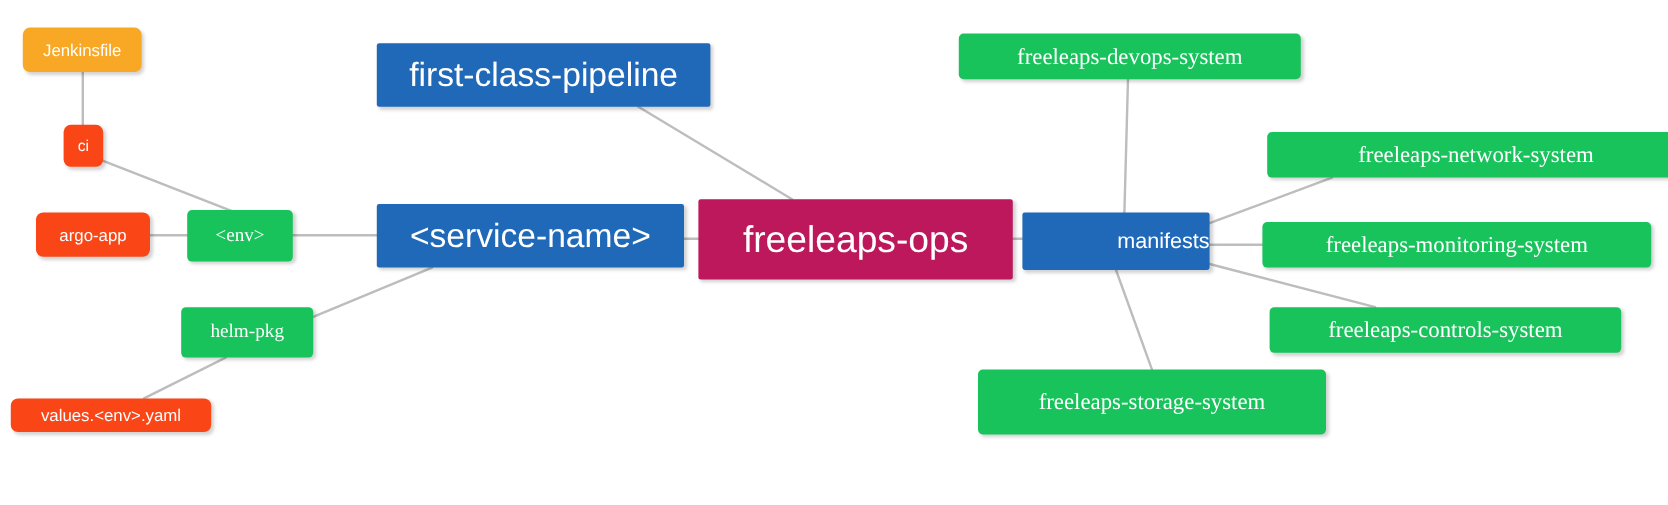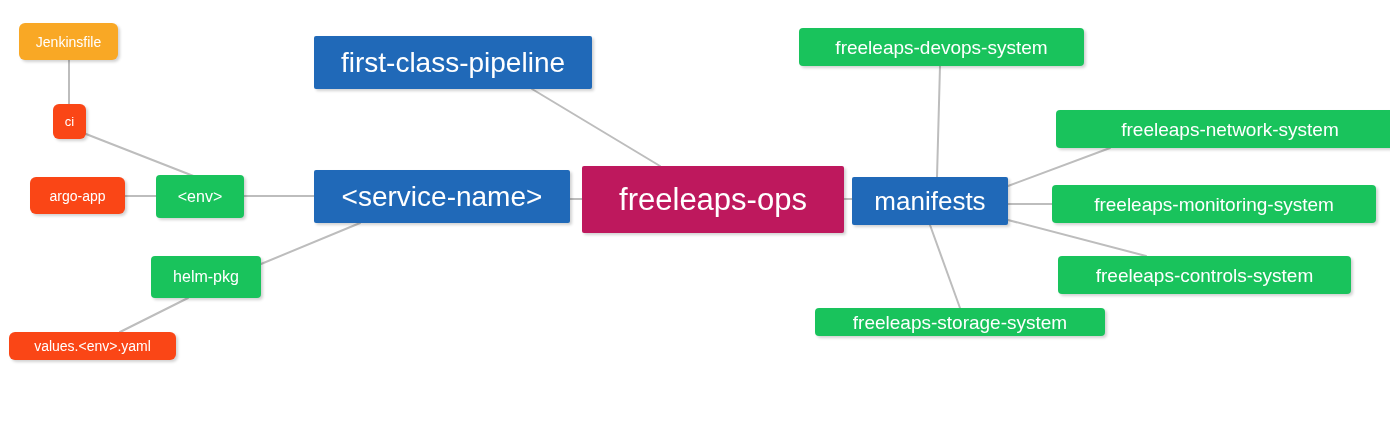--- a/index.html
+++ b/index.html
@@ -44,31 +44,32 @@
     border-radius: 2px;
     font-size: 31px;
   }
   .node.blue {
     background: #2069b8;
     border-radius: 2px;
   }
   .node.green {
     background: #19c35c;
     border-radius: 4px;
+    font-family: Liberation Serif, serif;
   }
   .node.orange {
     background: #f9a825;
     border-radius: 6px;
   }
   .node.red {
     background: #fa4616;
     border-radius: 6px;
   }
   .sz-xl { font-size: 28px; }
-  .sz-lg { font-size: 26px; }
+  .sz-lg { font-size: 18px; justify-content: flex-end; }
   .sz-md { font-size: 16px; }
   .sz-sm { font-size: 19px; }
   .sz-xs { font-size: 14px; }
   .sz-xxs { font-size: 13px; }
 </style>
 </head>
 <body>
 
 <div id="mindmap-canvas">
   <svg id="edge-layer" viewBox="0 0 1390 421" width="1390" height="421" xmlns="http://www.w3.org/2000/svg">
@@ -123,17 +124,17 @@
       </div>
       <div class="node green sz-sm" style="left: 1056px; top: 110px; width: 348px; height: 38px;">
         <span>freeleaps-network-system</span>
       </div>
       <div class="node green sz-sm" style="left: 1052px; top: 185px; width: 324px; height: 38px;">
         <span>freeleaps-monitoring-system</span>
       </div>
       <div class="node green sz-sm" style="left: 1058px; top: 256px; width: 293px; height: 38px; justify-content: center;">
         <span>freeleaps-controls-system</span>
       </div>
-      <div class="node green sz-sm" style="left: 815px; top: 308px; width: 290px; height: 28px;">
+      <div class="node green sz-sm" style="left: 815px; top: 308px; width: 290px; height: 54px;">
         <span>freeleaps-storage-system</span>
       </div>
     </div>
 </div>
 
 </body></html>

